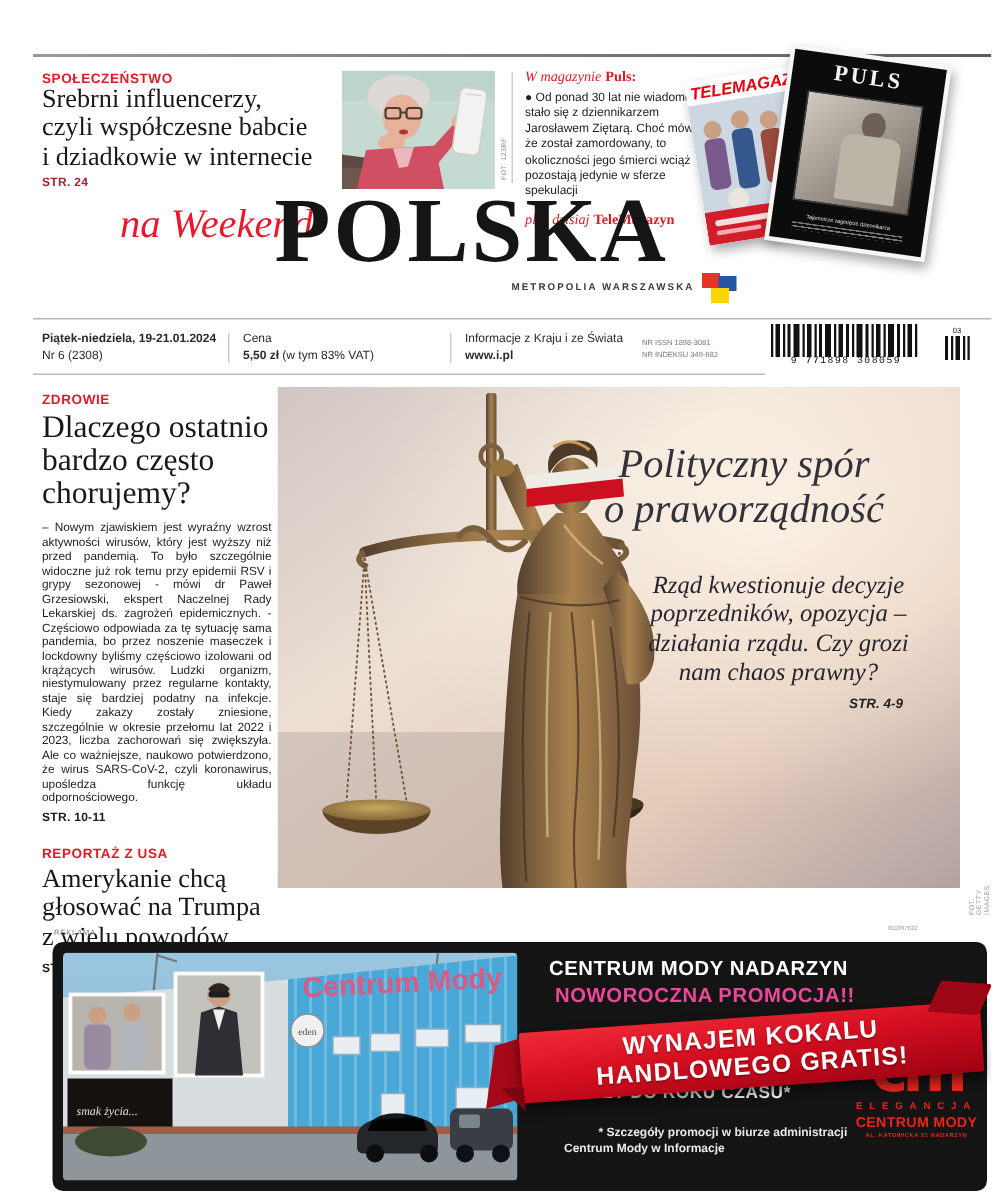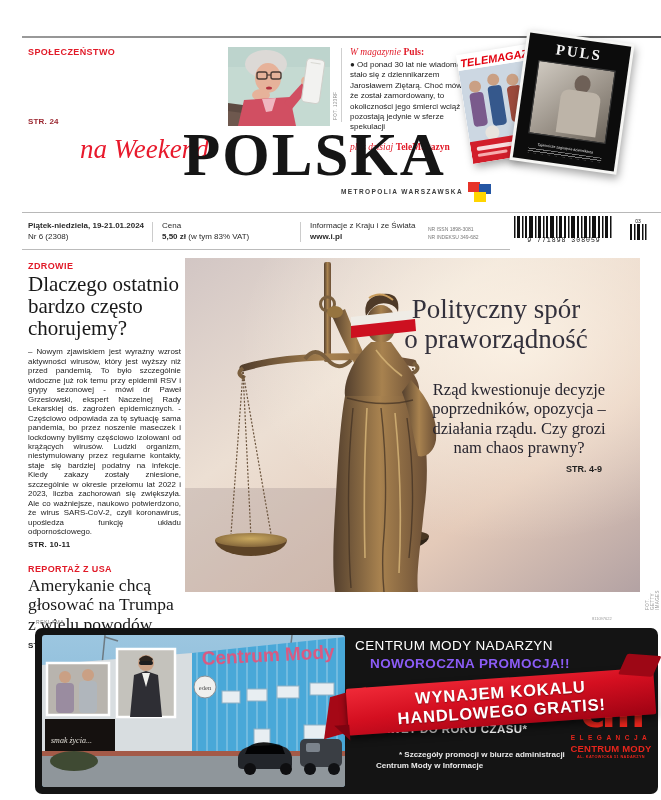--- a/index.html
+++ b/index.html
@@ -68,36 +68,36 @@
   .bc-sup{left:627px;top:218px;width:22px;text-align:center;}
   .bc-sup-label{font-size:5px;color:#111;}
   .info-rule{left:22px;width:488px;top:249px;height:1px;background:#bbb;}
   
   .leftcol{left:28px;top:261px;width:153px;}
   .h-headline{margin:2px 0 8px 0;font-weight:400;font-size:21px;line-height:1.05;color:#181818;}
   .h-body{font-size:7.9px;line-height:1.2;text-align:justify;color:#1d1d1d;margin:0 0 3px 0;}
   .usa-block{margin-top:15px;}
   .u-headline{margin:2px 0 6px 0;font-weight:400;font-size:17.5px;line-height:1.12;color:#181818;}
   
-  .mainfig{left:185px;top:258px;width:455px;height:236px;}
+  .mainfig{left:185px;top:258px;width:455px;height:236px;font-style:italic;}
   .mf-headline{position:absolute;right:26px;top:36px;width:236px;text-align:center;margin:0;
                font-family:"Liberation Serif",serif;font-weight:400;font-size:27px;line-height:1.12;color:#33313c;}
   .mf-sub{position:absolute;right:28px;top:122px;width:186px;text-align:center;
           font-family:"Liberation Serif",serif;font-size:16.5px;line-height:1.18;color:#26242e;}
   .mf-ref{position:absolute;right:38px;top:206px;font-weight:700;font-size:9px;color:#1f1f1f;}
   .mf-credit{left:645px;top:610px;transform:rotate(-90deg);transform-origin:left top;
              font-size:4.5px;color:#9a9a9a;letter-spacing:.4px;}
   
   .rk-label{left:36px;top:619px;font-size:5px;letter-spacing:.6px;color:#777;}
   .rk-id{left:592px;top:616px;font-size:4px;color:#999;}
   
   .ad{left:35px;top:628px;width:623px;height:166px;background:#141414;border-radius:7px;}
   .ad-photo{position:absolute;left:7px;top:7px;width:303px;height:152px;overflow:hidden;border-radius:3px;}
-  .ad-l1{position:absolute;left:320px;top:10px;font-weight:400;font-size:13.5px;letter-spacing:.4px;color:#fff;}
-  .ad-l2{position:absolute;left:335px;top:28px;font-weight:800;font-size:13.5px;letter-spacing:.4px;color:#8b5cf6;}
+  .ad-l1{position:absolute;left:331px;top:10px;font-weight:700;font-size:13.5px;letter-spacing:.4px;color:#fff;}
+  .ad-l2{position:absolute;left:335px;top:28px;font-weight:800;font-size:13.5px;letter-spacing:.4px;color:#ec4899;}
   .ribbon-wrap{position:absolute;left:292px;top:64px;width:36px;height:42px;background:#a50816;
                transform:skew(-8deg,-16deg);z-index:2;}
   .ribbon{position:absolute;left:312px;top:50px;width:308px;height:47px;transform:rotate(-4deg);
           background:linear-gradient(175deg,#f02a38,#d40f20 45%,#9e0213);border-radius:2px;
           box-shadow:0 4px 7px rgba(0,0,0,.55);display:flex;flex-direction:column;justify-content:center;
           align-items:center;z-index:3;}
   .ribbon:before{content:"";position:absolute;left:-14px;top:36px;width:0;height:0;
                  border-right:15px solid #7e0310;border-bottom:16px solid transparent;}
   .ribbon:after{content:"";position:absolute;right:-4px;top:-13px;width:34px;height:20px;
                 background:#9d0715;transform:skew(-28deg,8deg);z-index:-1;border-radius:2px;}
@@ -115,20 +115,23 @@
   .cm-addr{margin-top:1px;font-weight:700;font-size:3.8px;letter-spacing:.4px;color:#e6251c;}
 </style>
 </head>
 <body>
 
 <div class="page">
 
   <div class="abs top-rule"></div>
 
   <div class="abs ts-label kicker">SPOŁECZEŃSTWO</div>
+  <h2 class="abs ts-headline serif prelines">Srebrni influencerzy,
+czyli współczesne babcie
+i dziadkowie w internecie</h2>
   <div class="abs ts-ref pageref">STR. 24</div>
 
   <div class="abs ts-photo">
     <svg width="102" height="79" viewBox="0 0 102 79">
       <rect x="0" y="0" width="102" height="79" fill="#c5dad2"></rect>
       <rect x="0" y="0" width="102" height="20" fill="#bdd4cd"></rect>
       <polygon points="0,56 44,62 38,79 0,79" fill="#5d4a42"></polygon>
       <polygon points="0,64 30,68 26,79 0,79" fill="#6e584e"></polygon>
       <ellipse cx="38" cy="17" rx="21" ry="14" fill="#dcd9d6"></ellipse>
       <ellipse cx="40" cy="31" rx="13" ry="15" fill="#e6b29a"></ellipse>

